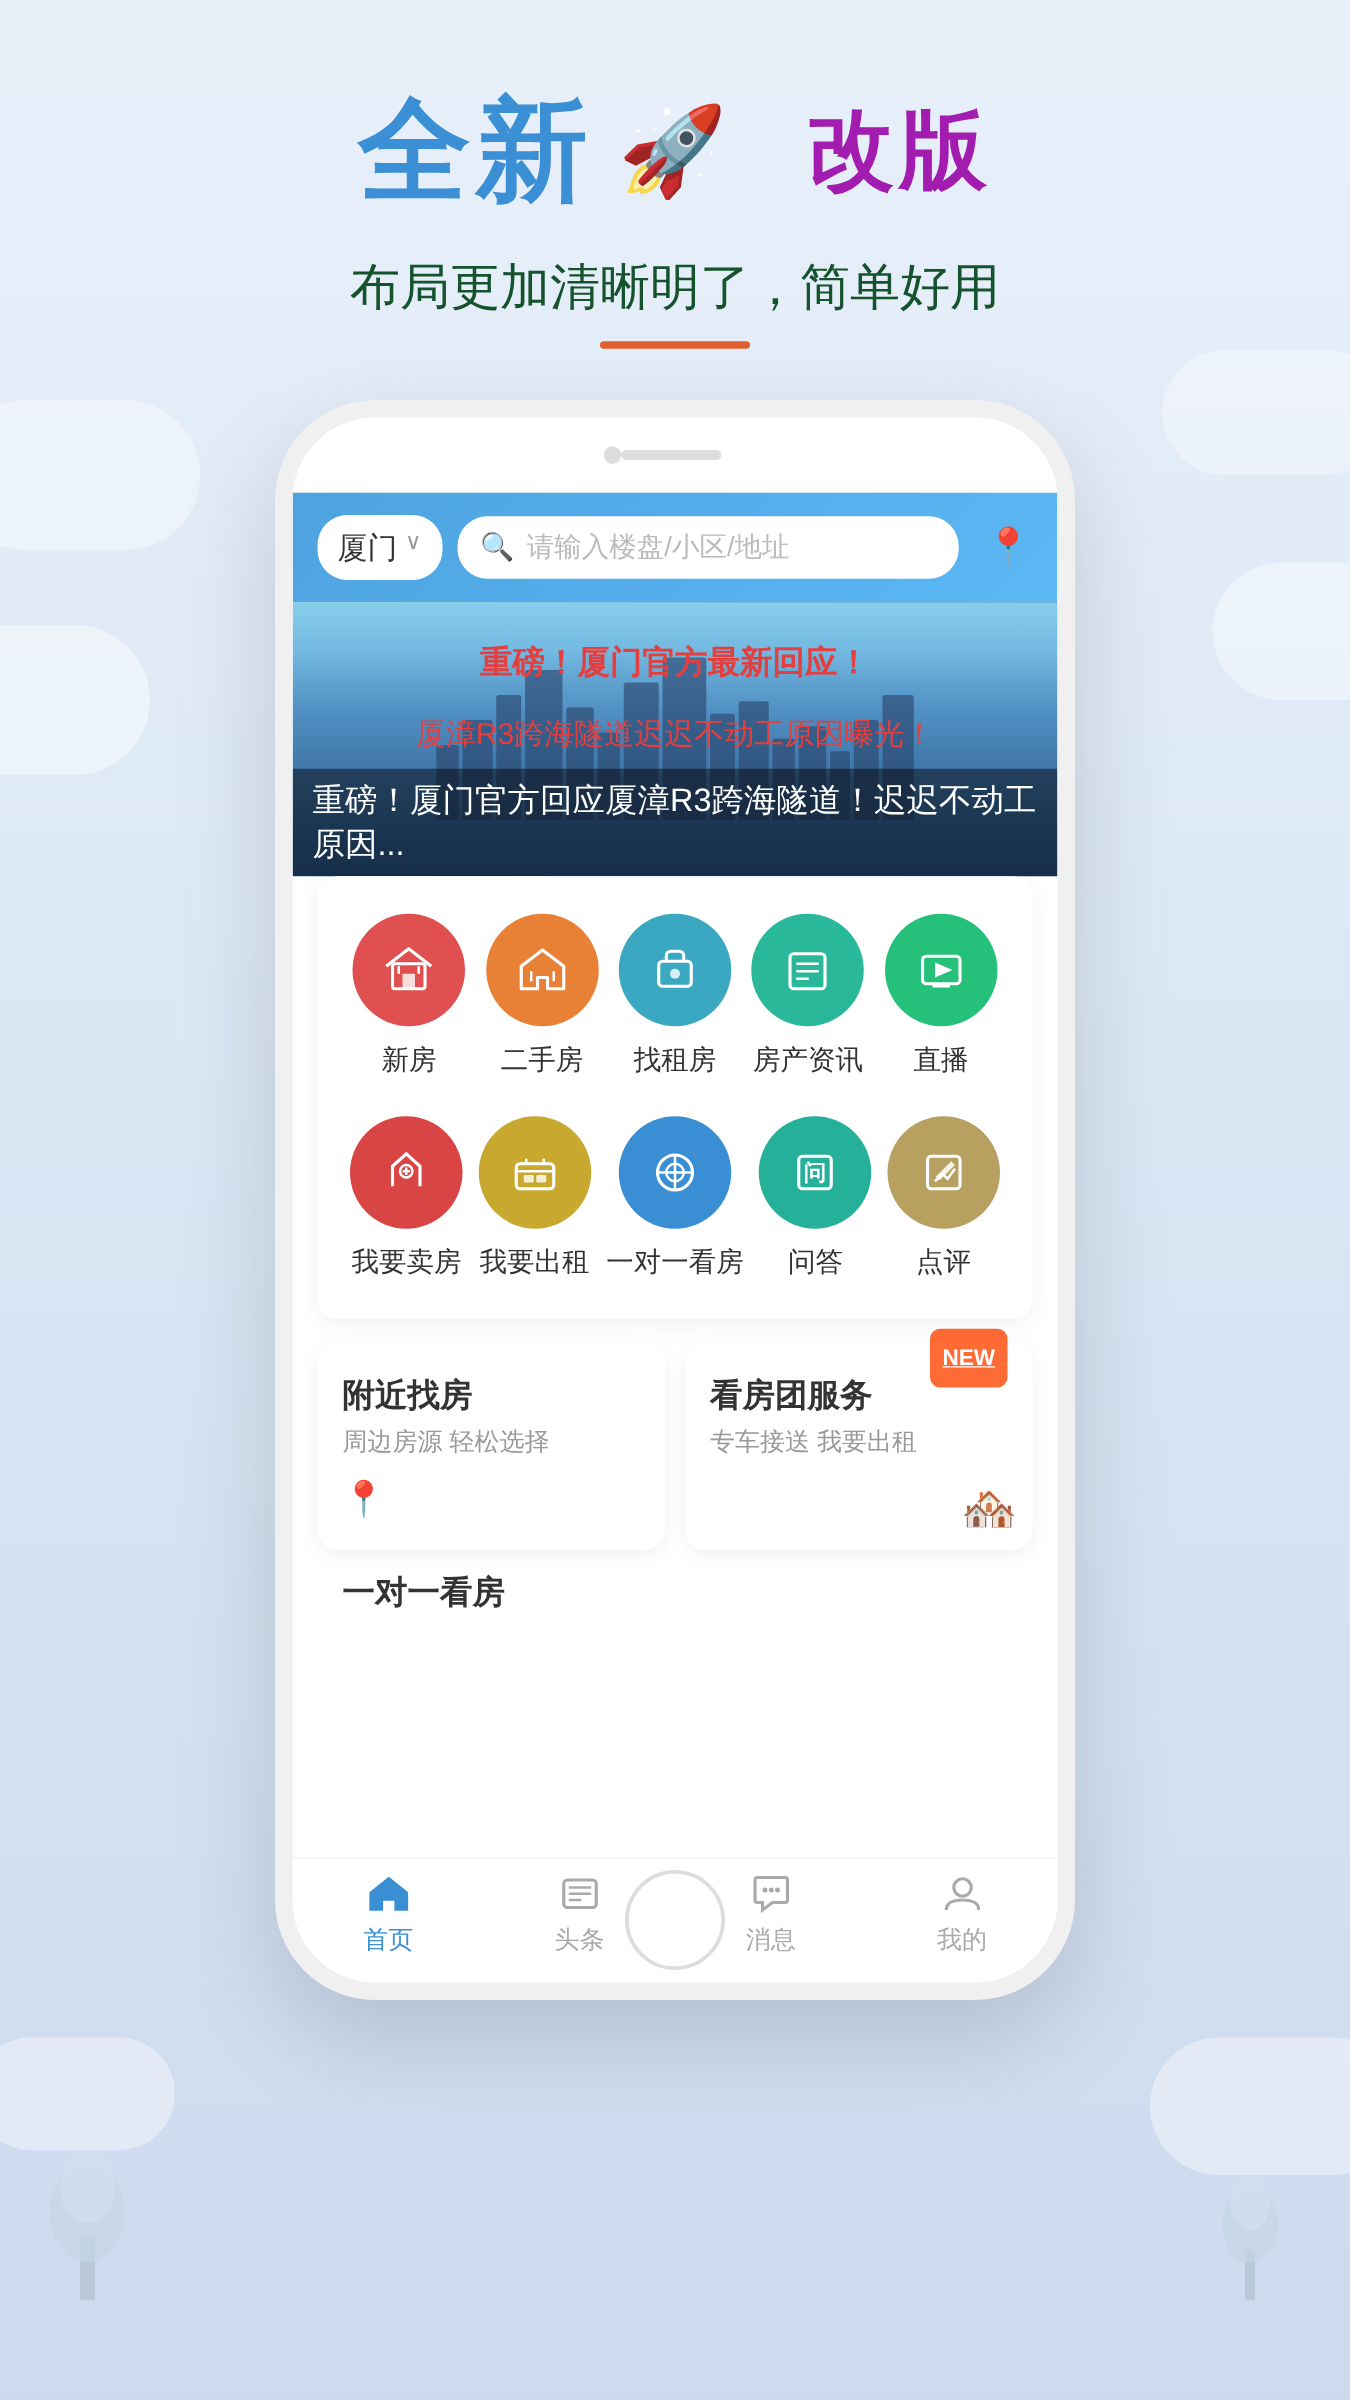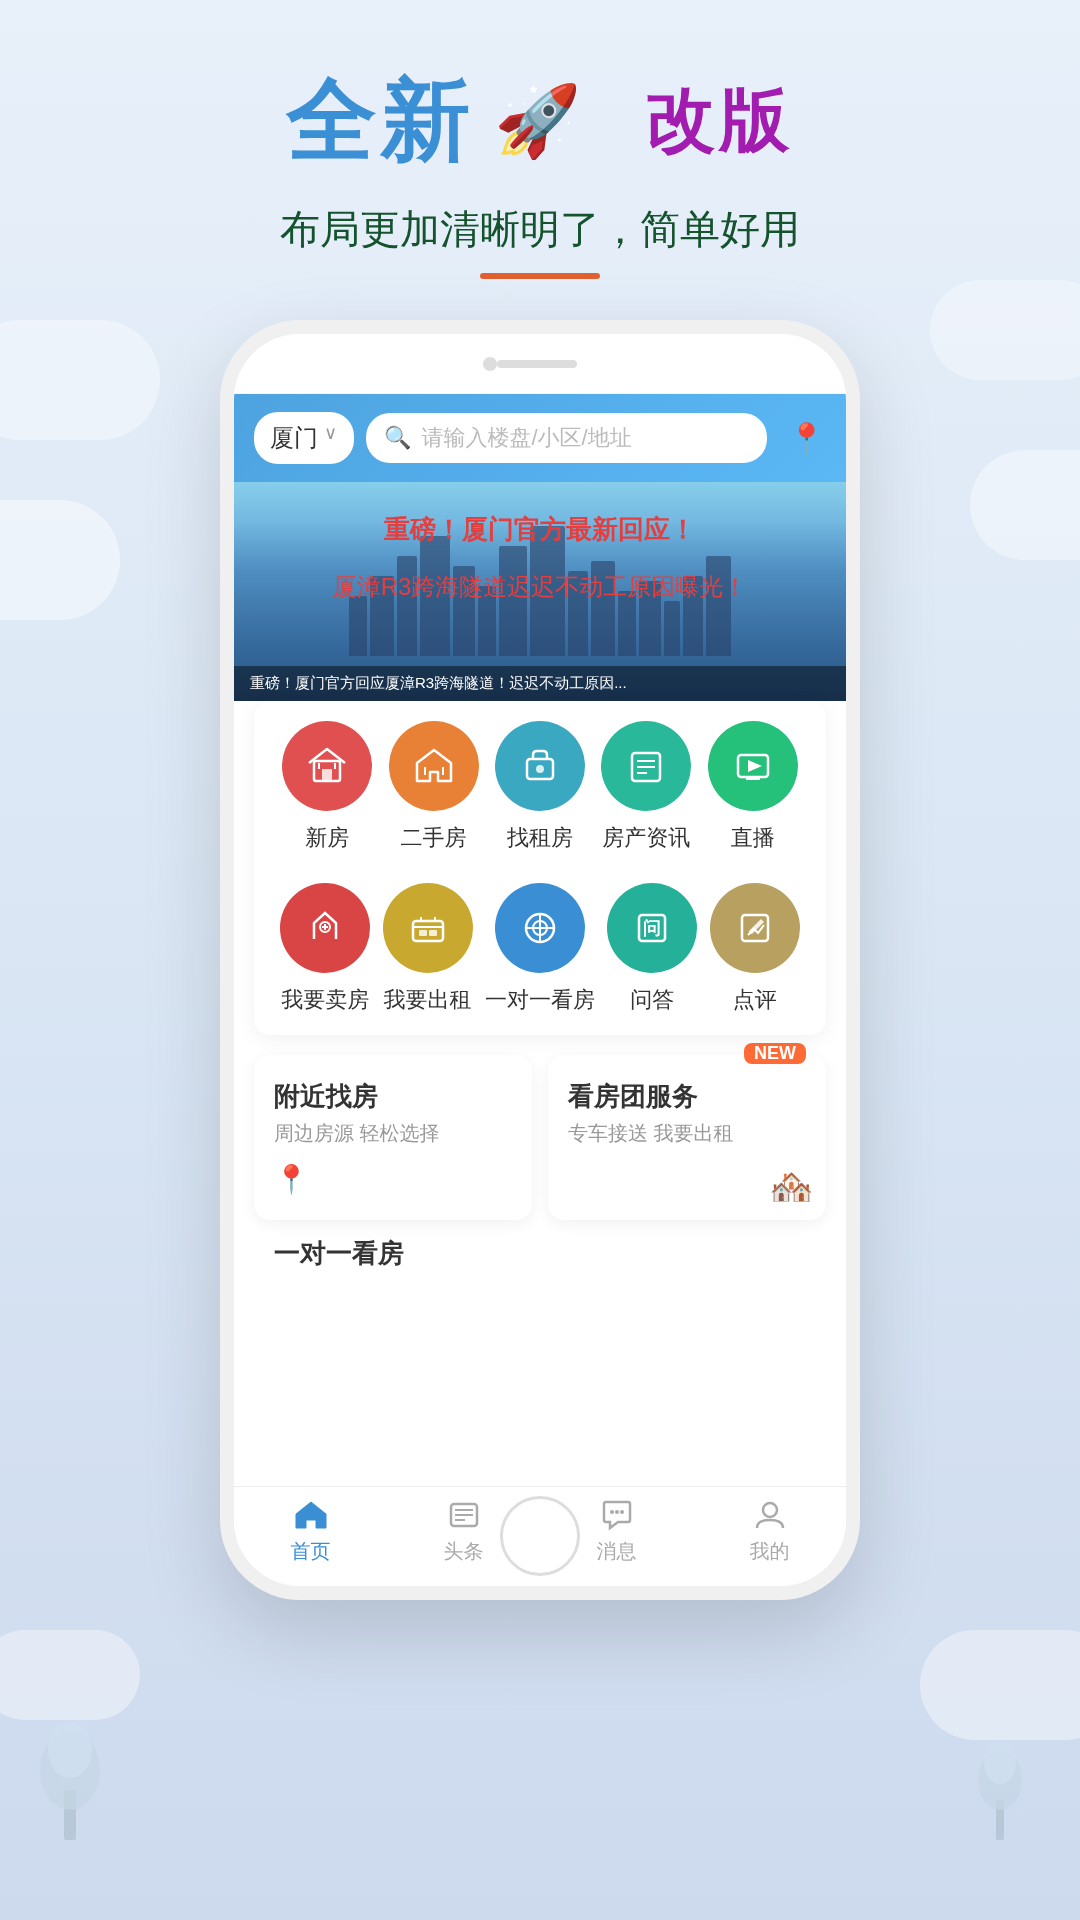--- a/index.html
+++ b/index.html
@@ -274,30 +274,30 @@
       color: #e53e3e;
       margin-top: 24px;
     }
 
     .banner-bottom-text {
       position: absolute;
       bottom: 0;
       left: 0; right: 0;
       background: rgba(0,0,0,0.45);
       padding: 8px 16px;
-      font-size: 15px;
+      font-size: 26px;
       color: white;
     }
 
     
     .menu-card {
       background: white;
       margin: 0 20px;
       border-radius: 16px;
-      padding: 20px 20px;
+      padding: 30px 20px;
       box-shadow: 0 4px 20px rgba(0,0,0,0.06);
       position: relative;
       z-index: 5;
     }
 
     .menu-row {
       display: flex;
       justify-content: space-around;
       margin-bottom: 30px;
     }
@@ -371,23 +371,24 @@
       color: #999;
     }
 
     .card-new-badge {
       position: absolute;
       top: -12px;
       right: 20px;
       background: #ff6b35;
       color: white;
       font-size: 18px;
-      padding: 0 10px;
+      padding: 13px 10px;
       border-radius: 8px;
       font-weight: 600;
+      text-decoration: underline;
     }
 
     
     .bottom-nav {
       position: absolute;
       bottom: 0;
       left: 0; right: 0;
       background: white;
       border-top: 1px solid #eee;
       display: flex;

